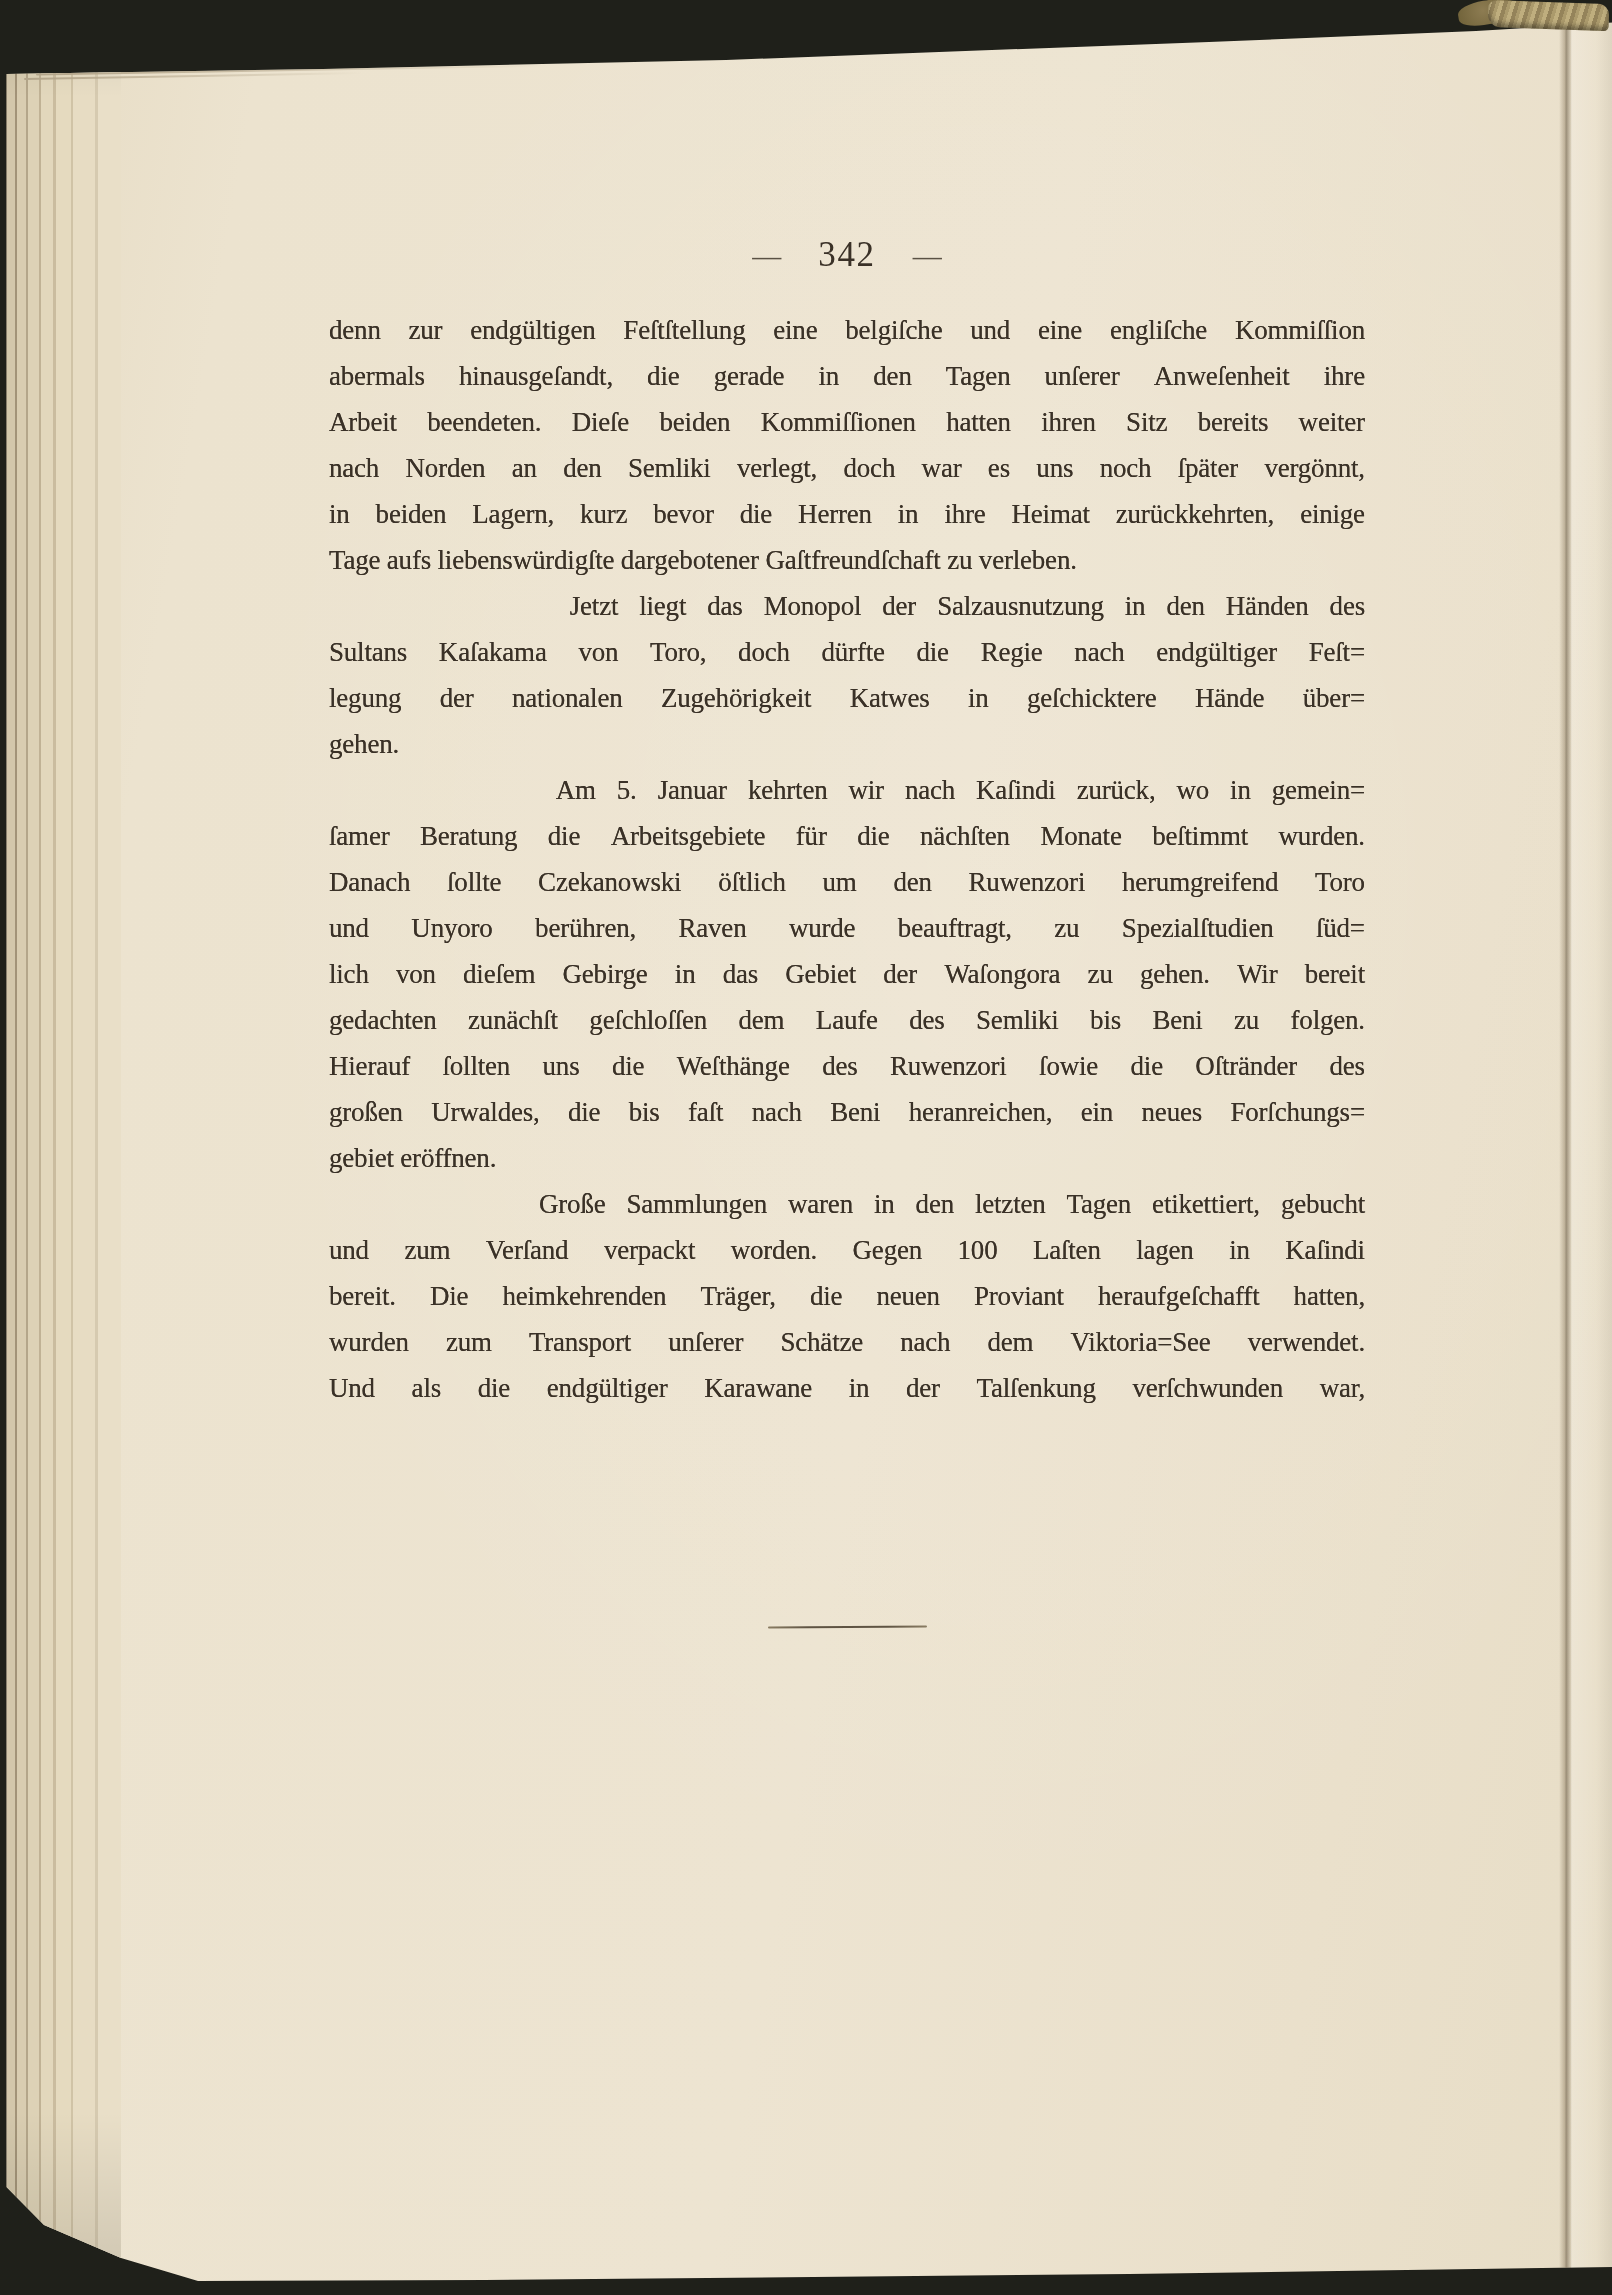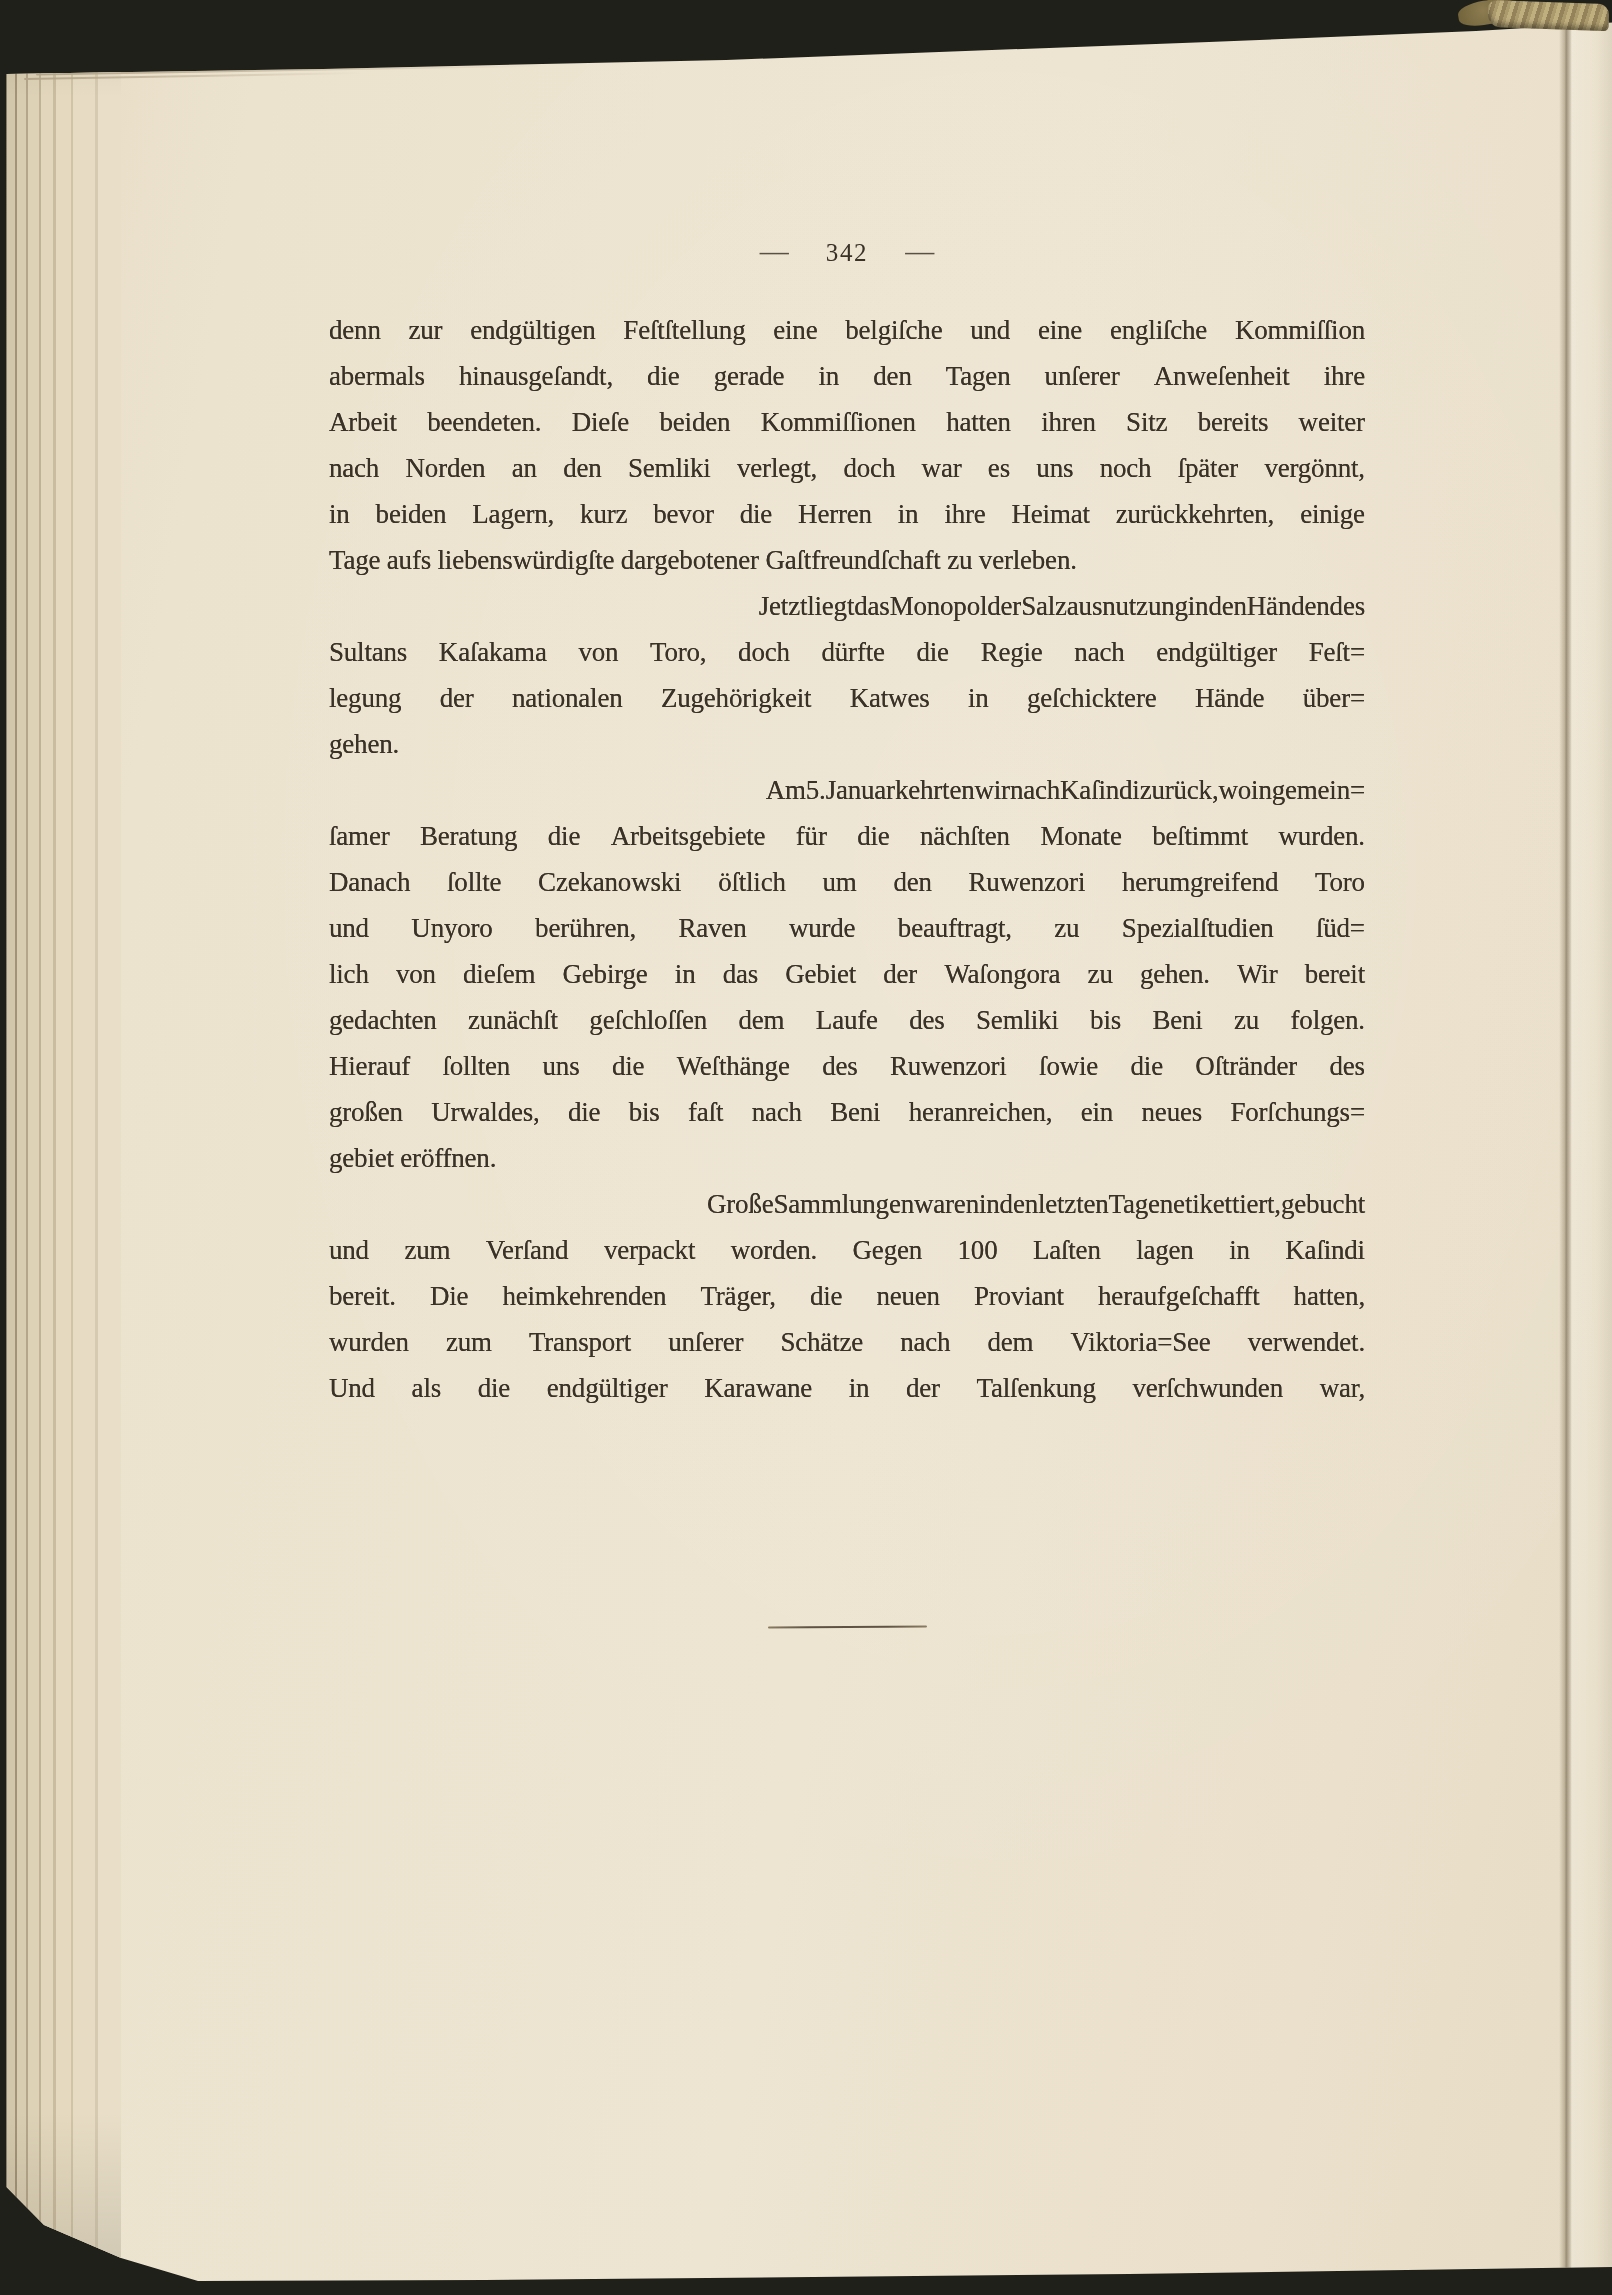--- a/index.html
+++ b/index.html
@@ -66,28 +66,28 @@
     border-radius:45% 55% 50% 40%;transform:rotate(-9deg);
     background:radial-gradient(circle at 40% 40%,#8d7c52,#6f6138 70%,#574b2c);
   }
   
   .page-number-row{
     position:absolute;left:329px;width:1036px;top:235px;
     display:flex;justify-content:center;align-items:baseline;gap:37px;
     color:#4a4134;
   }
   .page-number-row .dash{font-size:29px;color:#5a5144;}
-  .page-number-row .num{font-size:25px;letter-spacing:1.6px;color:var(--ink,#3a3127);}
+  .page-number-row .num{font-size:35px;letter-spacing:1.6px;color:var(--ink,#3a3127);}
   .text-block{
     position:absolute;left:329px;top:315px;width:1036px;
     color:var(--ink,#3a3127);font-size:27px;letter-spacing:-0.2px;
     text-shadow:0 0 0.5px rgba(58,49,39,.85);
   }
   .line{height:46px;line-height:1.18;white-space:nowrap;}
-  .line.justify{display:flex;justify-content:space-between;white-space:normal;}
+  .line.justify{display:flex;justify-content:space-between;white-space:normal;gap:21px;}
   .line.indent{padding-left:61px;justify-content:flex-end;}
   .divider{
     position:absolute;left:768px;top:1626px;width:159px;height:2.4px;
     border-radius:1.6px;transform:rotate(-0.4deg);
     background:linear-gradient(90deg,#8a7d63,#5f5443 25%,#5f5443 75%,#8a7d63);
   }
 </style>
 </head>
 <body>
 

